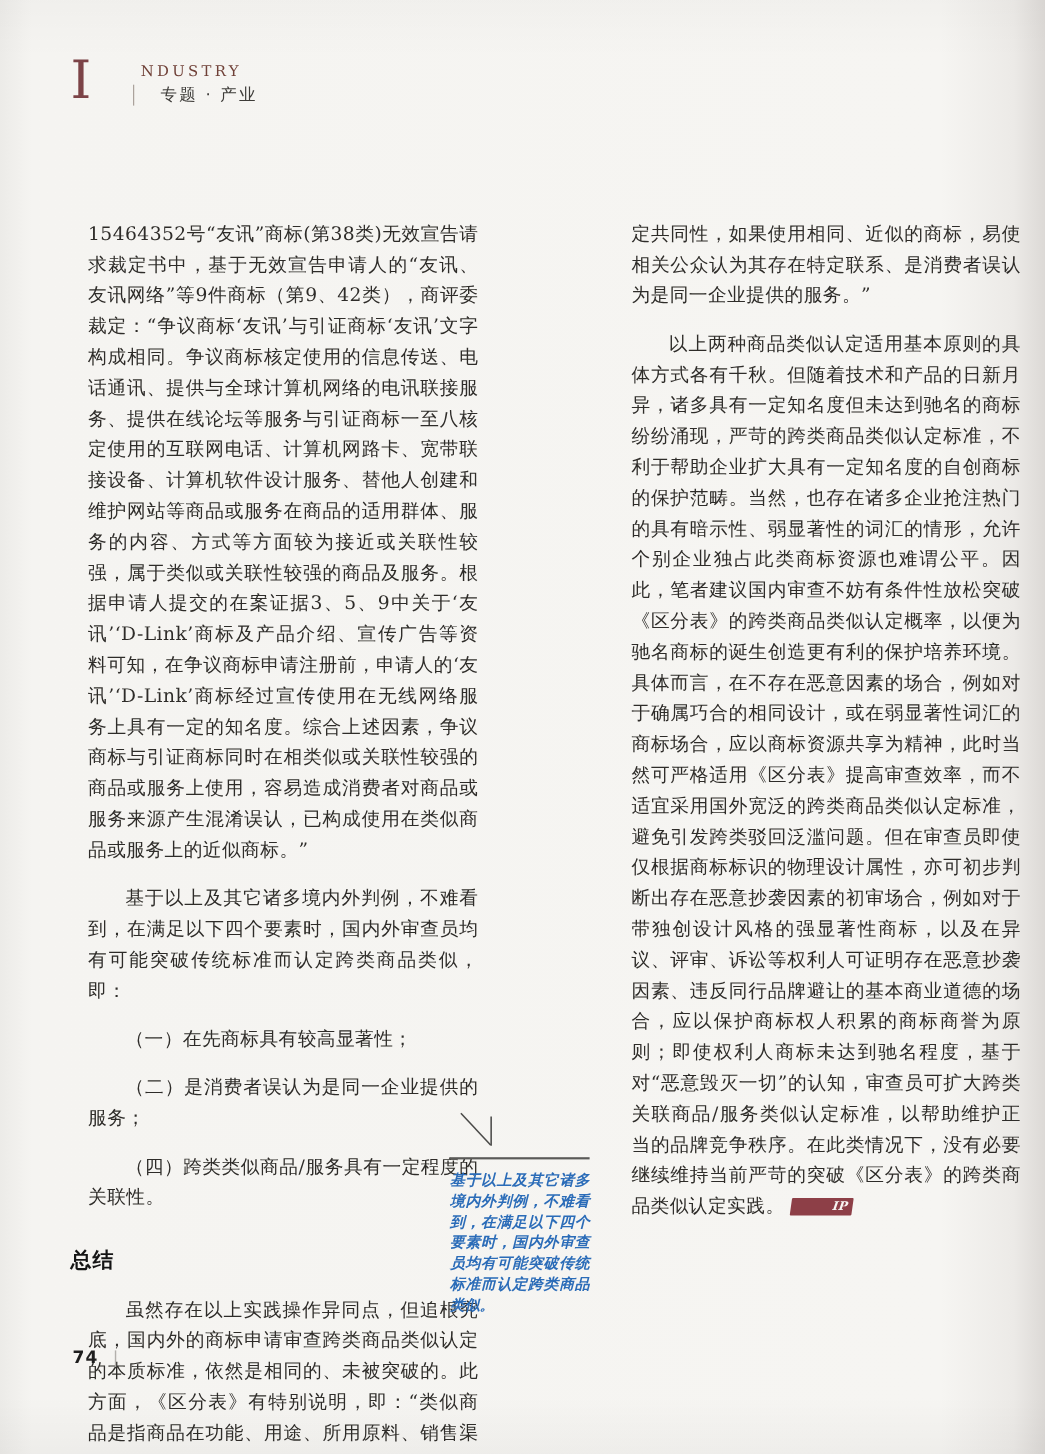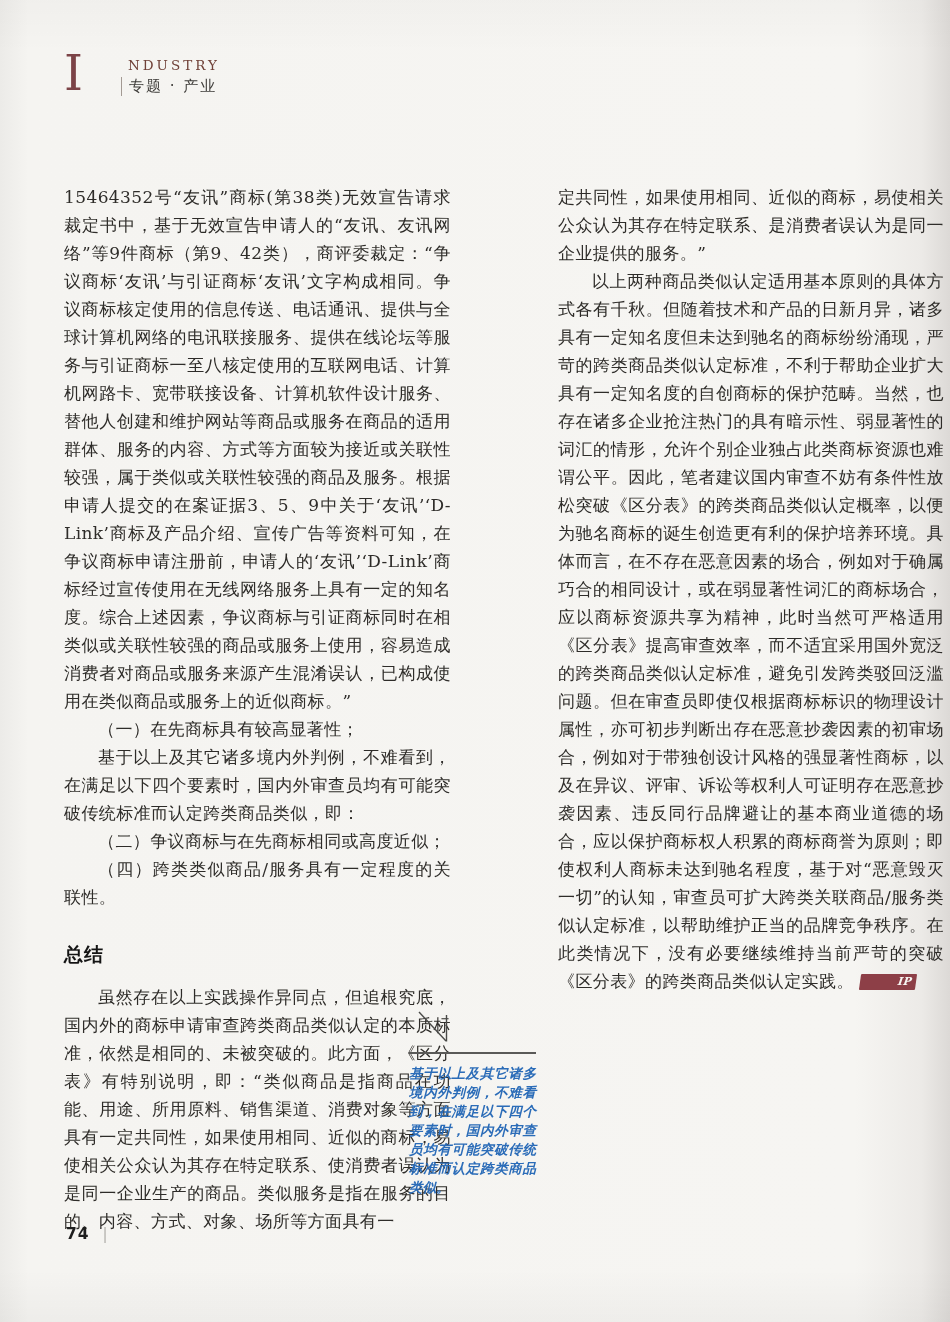--- a/index.html
+++ b/index.html
@@ -29,31 +29,31 @@
     margin-right:5px;
   }
   .hdr-text{display:flex;flex-direction:column;margin-left:40px;}
   .hdr-en{
     font-family:"DejaVu Serif","Liberation Serif",serif;
     font-size:13.5px;letter-spacing:3px;color:#6f4037;margin-top:3px;
   }
   .hdr-zh{
     font-family:"DejaVu Sans","Liberation Sans",sans-serif;
     font-size:15px;letter-spacing:2px;color:#3d3b38;margin-top:4px;
-    border-left:1px solid #a39a93;padding-left:7px;margin-left:-7px;
+    border-left:1px solid #a39a93;padding-left:24px;margin-left:-7px;
   }
   
   .col{
     position:absolute;top:183px;
     font-size:17px;line-height:28px;letter-spacing:0.4px;
     text-align:justify;color:var(--ink);
   }
   .col-left{left:64px;width:387px;}
   .col-right{left:558px;width:386px;}
-  .col p{margin:0;}
+  .col p{margin:16px;}
   p.indent{text-indent:2em;}
   .summary-heading{
     font-family:Liberation Sans, sans-serif;
     font-size:19px;font-weight:bold;color:#141414;
     margin:30px 0 14px 0;letter-spacing:1px;
   }
   
   .pull-quote{position:absolute;left:409px;top:1008px;width:127px;font-style:italic;}
   .pq-icon{display:block;margin:0 0 4px 6px;}
   .pq-rule{height:2px;background:#5a5a58;margin:0 0 10px 0;}
@@ -85,23 +85,23 @@
   <header class="header">
     <div class="drop-i">I</div>
     <div class="hdr-text">
       <div class="hdr-en">NDUSTRY</div>
       <div class="hdr-zh">专题 · 产业</div>
     </div>
   </header>
 
   <section class="col col-left">
     <p>15464352号“友讯”商标(第38类)无效宣告请求裁定书中，基于无效宣告申请人的“友讯、友讯网络”等9件商标（第9、42类），商评委裁定：“争议商标‘友讯’与引证商标‘友讯’文字构成相同。争议商标核定使用的信息传送、电话通讯、提供与全球计算机网络的电讯联接服务、提供在线论坛等服务与引证商标一至八核定使用的互联网电话、计算机网路卡、宽带联接设备、计算机软件设计服务、替他人创建和维护网站等商品或服务在商品的适用群体、服务的内容、方式等方面较为接近或关联性较强，属于类似或关联性较强的商品及服务。根据申请人提交的在案证据3、5、9中关于‘友讯’‘D-Link’商标及产品介绍、宣传广告等资料可知，在争议商标申请注册前，申请人的‘友讯’‘D-Link’商标经过宣传使用在无线网络服务上具有一定的知名度。综合上述因素，争议商标与引证商标同时在相类似或关联性较强的商品或服务上使用，容易造成消费者对商品或服务来源产生混淆误认，已构成使用在类似商品或服务上的近似商标。”</p>
+    <p class="indent">基于以上及其它诸多境内外判例，不难看到，在满足以下四个要素时，国内外审查员均有可能突破传统标准而认定跨类商品类似，即：</p>
     <p class="indent">（一）在先商标具有较高显著性；</p>
-    <p class="indent">基于以上及其它诸多境内外判例，不难看到，在满足以下四个要素时，国内外审查员均有可能突破传统标准而认定跨类商品类似，即：</p>
-    <p class="indent">（二）争议商标与在先商标相同或高度近似；</p>
+    <p class="indent">（二）是消费者误认为是同一企业提供的服务；</p>
     <p class="indent">（四）跨类类似商品/服务具有一定程度的关联性。</p>
     <h2 class="summary-heading">总结</h2>
     <p class="indent">虽然存在以上实践操作异同点，但追根究底，国内外的商标申请审查跨类商品类似认定的本质标准，依然是相同的、未被突破的。此方面，《区分表》有特别说明，即：“类似商品是指商品在功能、用途、所用原料、销售渠道、消费对象等方面具有一定共同性，如果使用相同、近似的商标，易使相关公众认为其存在特定联系、使消费者误认为是同一企业生产的商品。类似服务是指在服务的目的、内容、方式、对象、场所等方面具有一</p>
   </section>
 
   <section class="col col-right">
     <p>定共同性，如果使用相同、近似的商标，易使相关公众认为其存在特定联系、是消费者误认为是同一企业提供的服务。”</p>
     <p class="indent"><span>以上两种商品类似认定适用基本原则的具体方式各有千秋。但随着技术和产品的日新月异，诸多具有一定知名度但未达到驰名的商标纷纷涌现，严苛的跨类商品类似认定标准，不利于帮助企业扩大具有一定知名度的自创商标的保护范畴。当然，也存在诸多企业抢注热门的具有暗示性、弱显著性的词汇的情形，允许个别企业独占此类商标资源也难谓公平。因此，笔者建议国内审查不妨有条件性放松突破《区分表》的跨类商品类似认定概率，以便为驰名商标的诞生创造更有利的保护培养环境。具体而言，在不存在恶意因素的场合，例如对于确属巧合的相同设计，或在弱显著性词汇的商标场合，应以商标资源共享为精神，此时当然可严格适用《区分表》提高审查效率，而不适宜采用国外宽泛的跨类商品类似认定标准，避免引发跨类驳回泛滥问题。但在审查员即使仅根据商标标识的物理设计属性，亦可初步判断出存在恶意抄袭因素的初审场合，例如对于带独创设计风格的强显著性商标，以及在异议、评审、诉讼等权利人可证明存在恶意抄袭因素、违反同行品牌避让的基本商业道德的场合，应以保护商标权人积累的商标商誉为原则；即使权利人商标未达到驰名程度，基于对“恶意毁灭一切”的认知，审查员可扩大跨类关联商品/服务类似认定标准，以帮助维护正当的品牌竞争秩序。在此类情况下，没有必要继续维持当前严苛的突破《区分表》的跨类商品类似认定实践。</span><span class="ip-mark">IP</span></p>
   </section>
 

